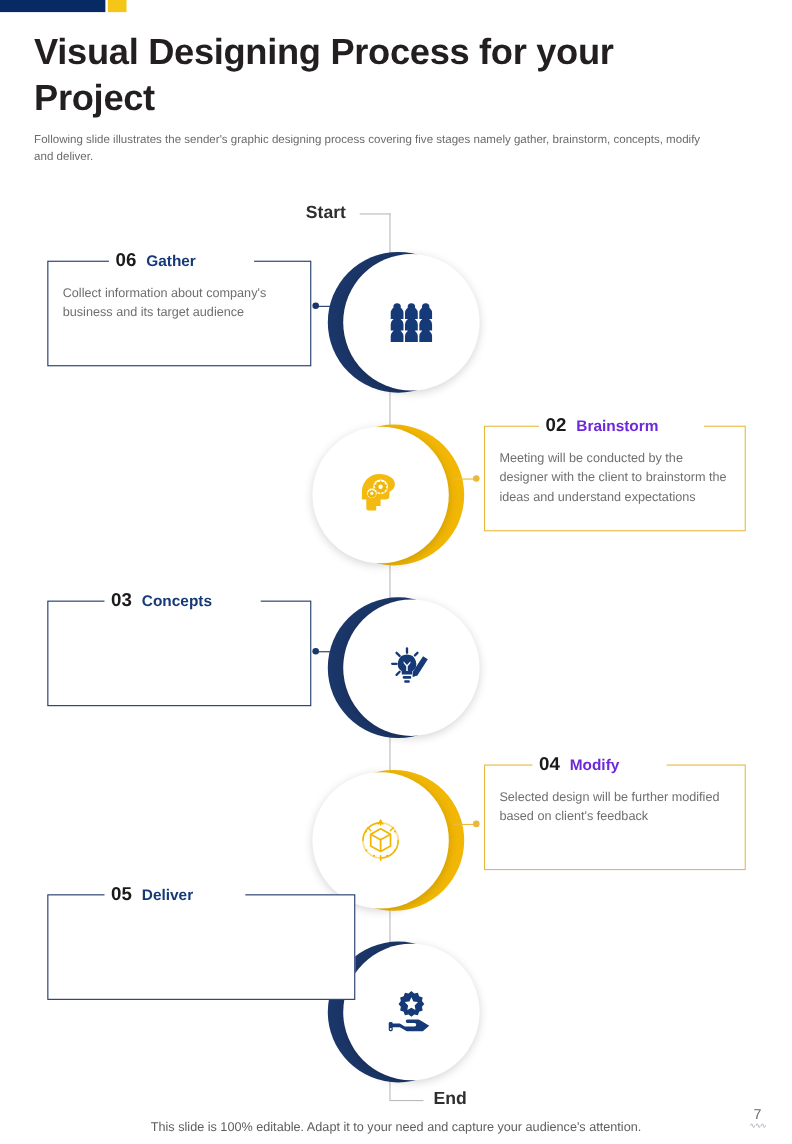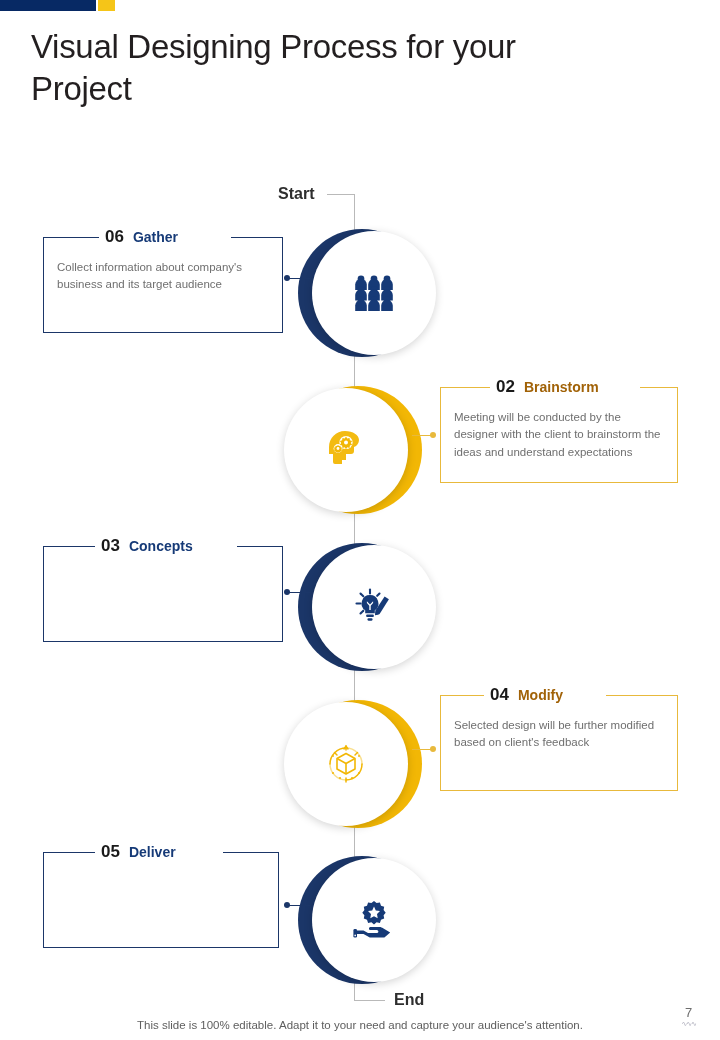--- a/index.html
+++ b/index.html
@@ -22,21 +22,21 @@
   .topbar-navy  { width: 96px; height: 11px; background: #072964; }
   .topbar-gap   { width: 2px;  height: 11px; background: #ffffff; }
   .topbar-gold  { width: 17px; height: 11px; background: #f5c518; }
 
   
   .title {
     position: absolute;
     left: 31px; top: 26px;
     width: 560px;
     font-size: 33px;
-    font-weight: normal;
+    font-weight: bold;
     line-height: 1.28;
     color: #231f20;
     letter-spacing: -0.3px;
   }
   .subtitle {
     position: absolute;
     left: 31px; top: 120px;
     width: 620px;
     font-size: 10.5px;
     line-height: 1.45;
@@ -131,21 +131,21 @@
   .card .num {
     font-size: 17px;
     font-weight: bold;
     color: #1a1a1a;
   }
   .card .name {
     font-size: 14px;
     font-weight: bold;
     color: #163a77;
   }
-  .card.gold .name { color: #a16207; text-align: center; }
+  .card.gold .name { color: #6d28d9; text-align: center; }
   .card .body {
     position: absolute;
     left: 14px; right: 14px; top: 22px;
     font-size: 11.5px;
     line-height: 1.52;
     color: #6f6f6f;
   }
 
   
   .stub { position: absolute; height: 1px; background: #1b3668; }
@@ -186,20 +186,21 @@
 
 <div class="slide">
 
   <div class="topbar">
     <div class="topbar-navy"></div>
     <div class="topbar-gap"></div>
     <div class="topbar-gold"></div>
   </div>
 
   <div class="title">Visual Designing Process for your Project</div>
+  <div class="subtitle">Following slide illustrates the sender's graphic designing process covering five stages namely gather, brainstorm, concepts, modify and deliver.</div>
 
   <div class="flow">
 
     <div class="cap-label" style="left:278px; top:10px;">Start</div>
     <div class="cap-line" style="left:327px; top:19px; width:28px;"></div>
     <div class="spine" style="top:19px; height:36px;"></div>
 
     <div class="spine" style="top:160px; height:53px;"></div>
     <div class="spine" style="top:318px; height:52px;"></div>
     <div class="spine" style="top:475px; height:52px;"></div>
@@ -371,21 +372,21 @@
           <path d="M22 6.6 l1.8 3.8 4.2 .6 -3 3 .7 4.2 -3.7-2 -3.7 2 .7-4.2 -3-3 4.2-.6 Z" fill="#ffffff"></path>
           <path d="M4 30.5 h7.5 l4.5 2.6 h8.8 a1.6 1.6 0 0 0 0-3.2 h-6.4 a1.5 1.5 0 0 1 0-3 h9.1 c1.5 0 2.5 .6 3.6 1.3 l7.1 4.3 -5.8 5 -14.6 .0 -6.3-3.6 H4 Z"></path>
           <rect x="1.4" y="29.1" width="3.6" height="8.4" rx="1.3"></rect>
           <circle cx="3.2" cy="35.4" r="0.85" fill="#ffffff"></circle>
         </svg>
       </div>
     </div>
     <div class="dot" style="left:284px; top:727px;"></div>
     <div class="stub" style="left:288px; top:730px; width:22px;"></div>
 
-    <div class="card" style="left:43px; top:677px; width:236px; height:96px;">
+    <div class="card" style="left:43px; top:638px; width:280px; height:96px;">
       <div class="frame"></div>
       <div class="gapmask" style="left:52px; width:128px;"></div>
       <div class="label" style="left:58px;">
         <span class="num">05</span>
         <span class="name">Deliver</span>
       </div>
     </div>
 
   </div>
 

